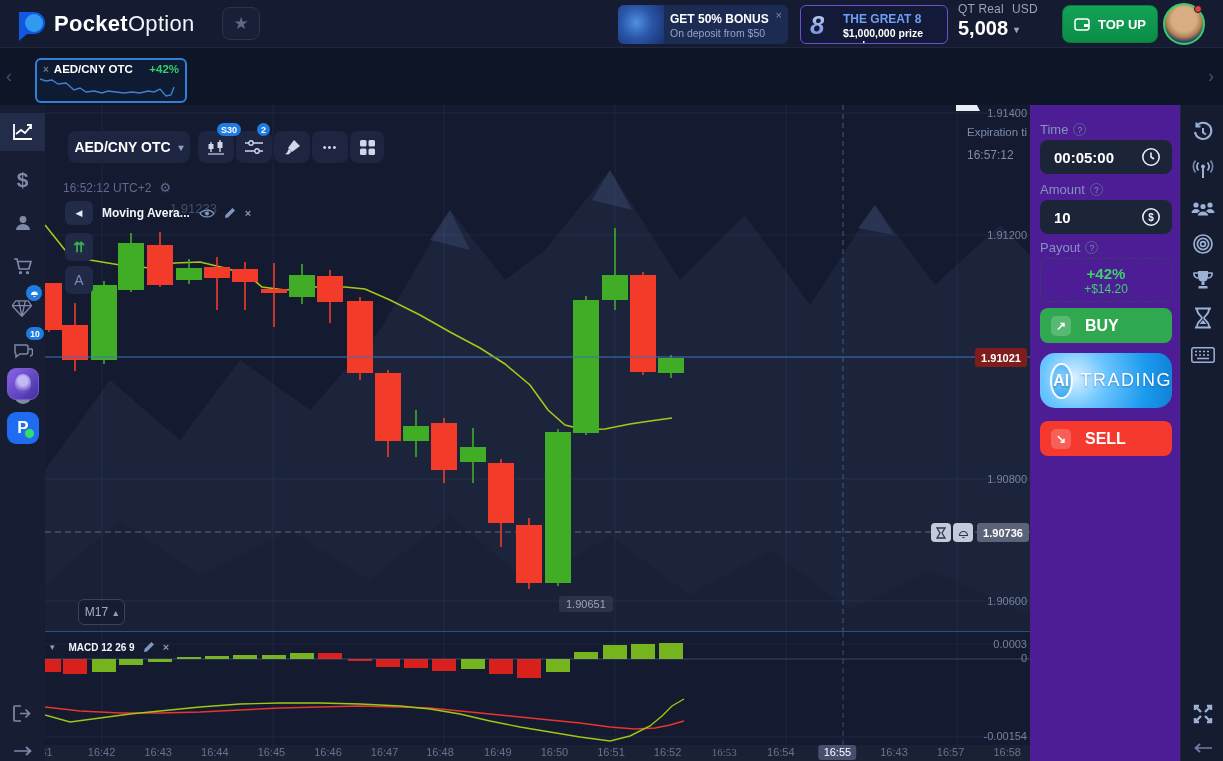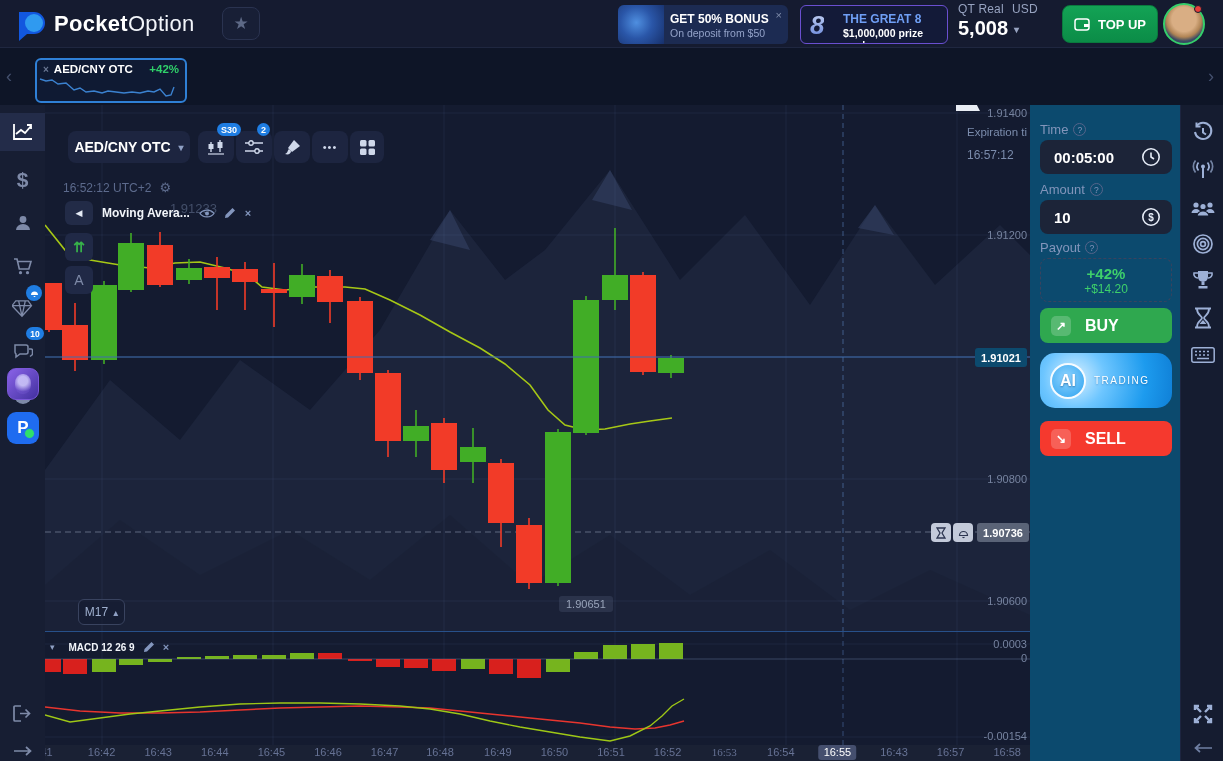--- a/index.html
+++ b/index.html
@@ -68,47 +68,47 @@
   #ind-row .lbl { color:#f2f5fa; font-weight:bold; font-size:12px; }
   #ind-value { left:125px; top:96px; color:rgba(125,142,176,.45); font-size:13px; z-index:4; }
   .ghost-ic { color:#8396bd; display:flex; align-items:center; }
   .sq-tool { width:28px; height:28px; background:#202946; border-radius:6px; display:flex; align-items:center; justify-content:center; }
   #tf-btn { left:33px; top:494px; width:47px; height:26px; border:1px solid #39435f; border-radius:6px; background:rgba(20,27,48,.6); color:#9fb0cf; font-size:12px; display:flex; align-items:center; justify-content:center; gap:5px; }
   #low-tag { left:514px; top:491px; background:rgba(90,102,130,.28); border-radius:3px; color:#99a4ba; font-size:11px; padding:2px 7px; }
   #macd-row { left:5px; top:536px; display:flex; align-items:center; gap:8px; }
   #macd-row .lbl { color:#f2f5fa; font-weight:bold; font-size:10px;margin-left:6px; }
   .ax-lbl { position:absolute; width:60px; text-align:right; color:#76839f; font-size:11px; z-index:6; }
   .px-badge { position:absolute; width:52px; height:19px; border-radius:3px; color:#fff; font-size:11px; font-weight:bold; display:flex; align-items:center; justify-content:center; z-index:6; }
-  #cur-badge { background:#0c4a6e; }
+  #cur-badge { background:#7f1d1d; }
   #alert-badge { background:#5a6377; }
   .mini-tool { position:absolute; width:20px; height:19px; background:#c3cada; border-radius:4px; display:flex; align-items:center; justify-content:center; color:#2c3550; z-index:6; }
   #flag { position:absolute; left:956px; top:98px; width:24px; height:13px; background:#e9edf4; clip-path:polygon(0 0,100% 0,86% 50%,100% 100%,0 100%); z-index:6; }
   #expi { position:absolute; left:967px; top:122px; width:62px; overflow:hidden; white-space:nowrap; color:#7b8cac; font-size:11.5px; z-index:6; line-height:1.9; }
 
   
   #taxis { position:absolute; left:45px; top:745px; width:985px; height:16px; background:#1a2134; z-index:8; }
   .tick { position:absolute; top:1px; transform:translateX(-50%); color:#667294; font-size:11px; }
   .tick.hl { background:#454f6e; color:#fff; border-radius:3px; padding:0 5px; top:0; line-height:15px; }
 
   
-  #panel { position:absolute; left:1030px; top:105px; width:150px; height:656px; background:#0c4a6e; z-index:20; }
+  #panel { position:absolute; left:1030px; top:105px; width:150px; height:656px; background:#4c1d95; z-index:20; }
   .plabel { position:absolute; left:10px; color:#8395bb; font-size:13px; display:flex; align-items:center; gap:5px; }
   .qmark { width:13px; height:13px; border:1px solid #55648a; border-radius:50%; color:#8395bb; font-size:8.5px; display:flex; align-items:center; justify-content:center; }
   .pinput { position:absolute; left:10px; width:132px; height:34px; background:#1c2438; border-radius:8px; display:flex; align-items:center; color:#fff; font-weight:bold; font-size:15px; padding:0 11px 0 14px; }
   .pinput .ic-r { margin-left:auto; color:#e7edf8; display:flex; }
   #payout-box { position:absolute; left:10px; top:153px; width:132px; height:44px; border:1px dashed #39435f; border-radius:8px; display:flex; flex-direction:column; align-items:center; justify-content:center; }
   #payout-box .p1 { color:#3ed06b; font-weight:bold; font-size:15px; }
   #payout-box .p2 { color:#3ed06b; font-size:12px; }
   .trade-btn { position:absolute; left:10px; width:132px; height:35px; border-radius:8px; display:flex; align-items:center; color:#fff; font-weight:bold; font-size:16px; }
   #buy-btn { top:203px; background:#2fa84f; }
   #sell-btn { top:316px; background:#f5392e; }
   .dir-ic { width:20px; height:20px; margin:0 14px 0 11px; background:rgba(255,255,255,.2); border-radius:5px; display:flex; align-items:center; justify-content:center; font-size:12px; font-weight:bold; }
   #ai-btn { position:absolute; left:10px; top:248px; width:132px; height:55px; border-radius:15px; background:radial-gradient(circle at 26% 45%, #d9f0ff 0%, #6ec6ff 30%, #1d9bee 70%, #0f7fd6 100%); display:flex; align-items:center; }
   #ai-logo { width:36px; height:36px; margin:0 8px 0 10px; border-radius:50%; border:2px solid rgba(255,255,255,.95); background:radial-gradient(circle at 45% 40%, #8fd4ff, #2ba1ef); color:#fff; font-weight:bold; font-size:16px; display:flex; align-items:center; justify-content:center; text-shadow:0 1px 2px rgba(0,60,120,.5); }
-  #ai-btn .t { color:#fff; font-size:10px; letter-spacing:1.5px; text-shadow:0 1px 2px rgba(0,60,120,.4); }
+  #ai-btn .t { color:#fff; font-size:18px; letter-spacing:1.5px; text-shadow:0 1px 2px rgba(0,60,120,.4); }
 
   
   #rsb { position:absolute; left:1180px; top:105px; width:43px; height:656px; background:#151c30; border-left:1px solid #1d2540; z-index:20; }
   .rsb-item { position:absolute; left:0; width:43px; height:34px; display:flex; align-items:center; justify-content:center; color:#9db0d6; }
   .rsb-item.dim { color:#6f7fa3; }
 </style>
 </head>
 <body>
 
 <div id="app">

